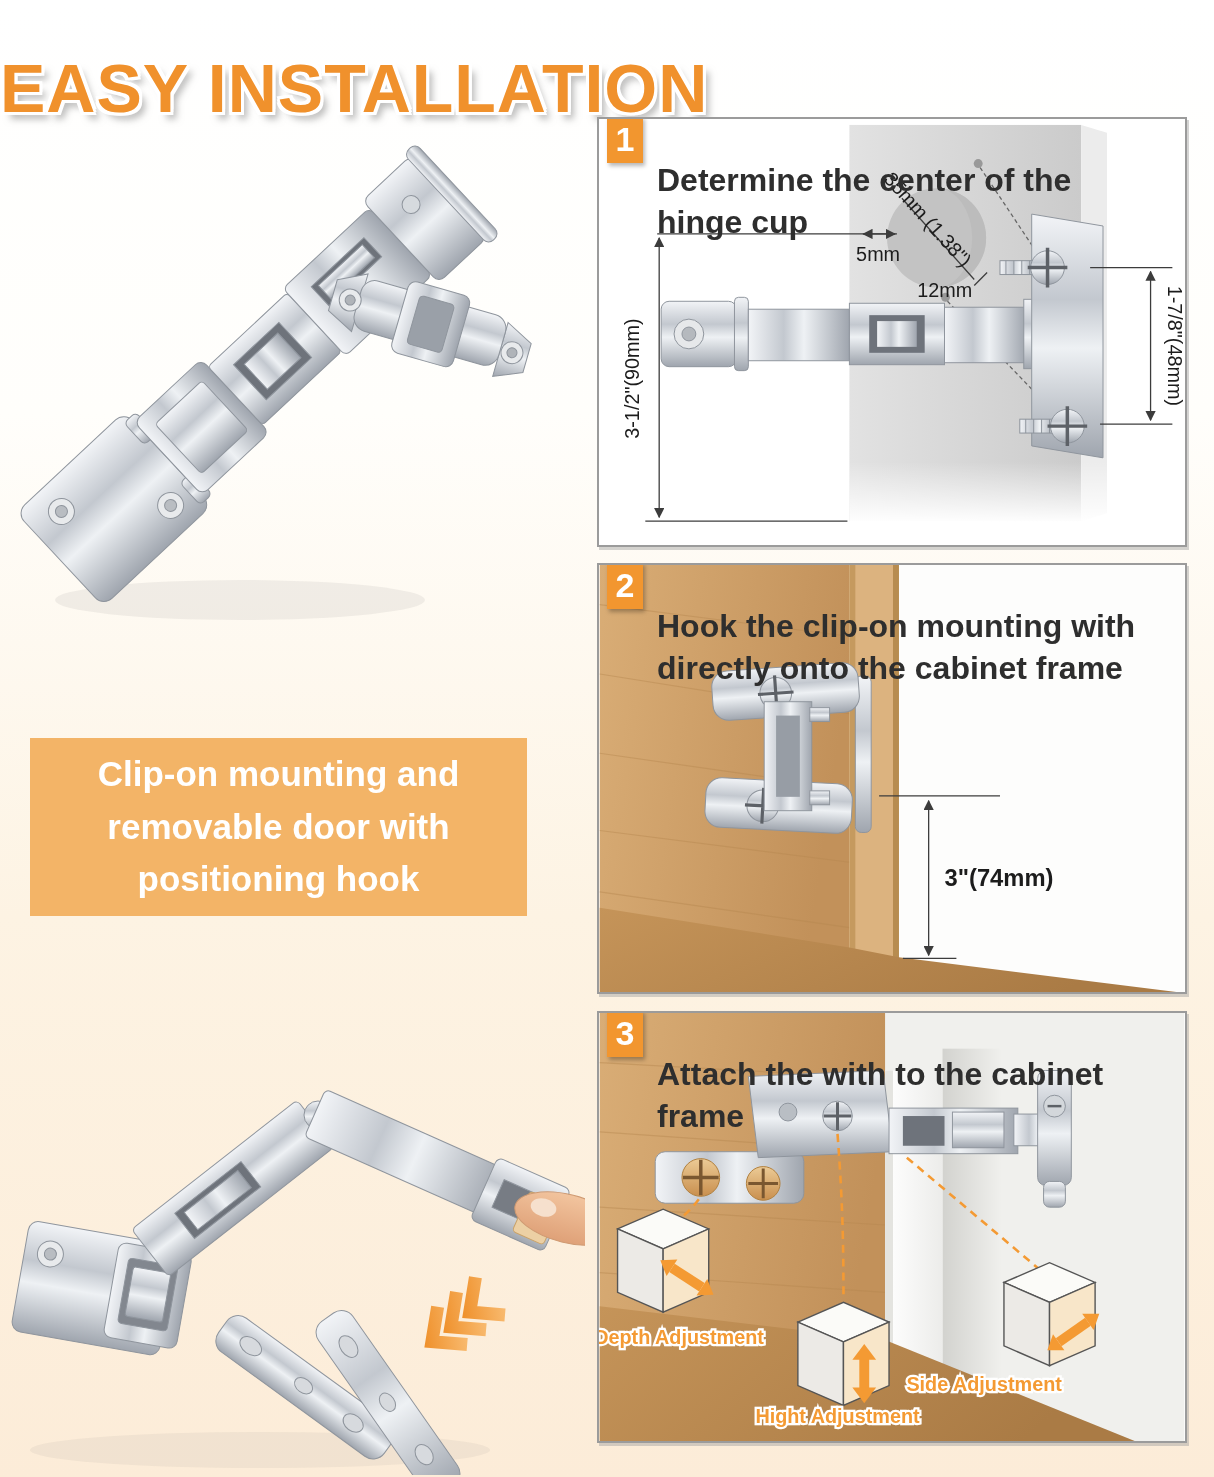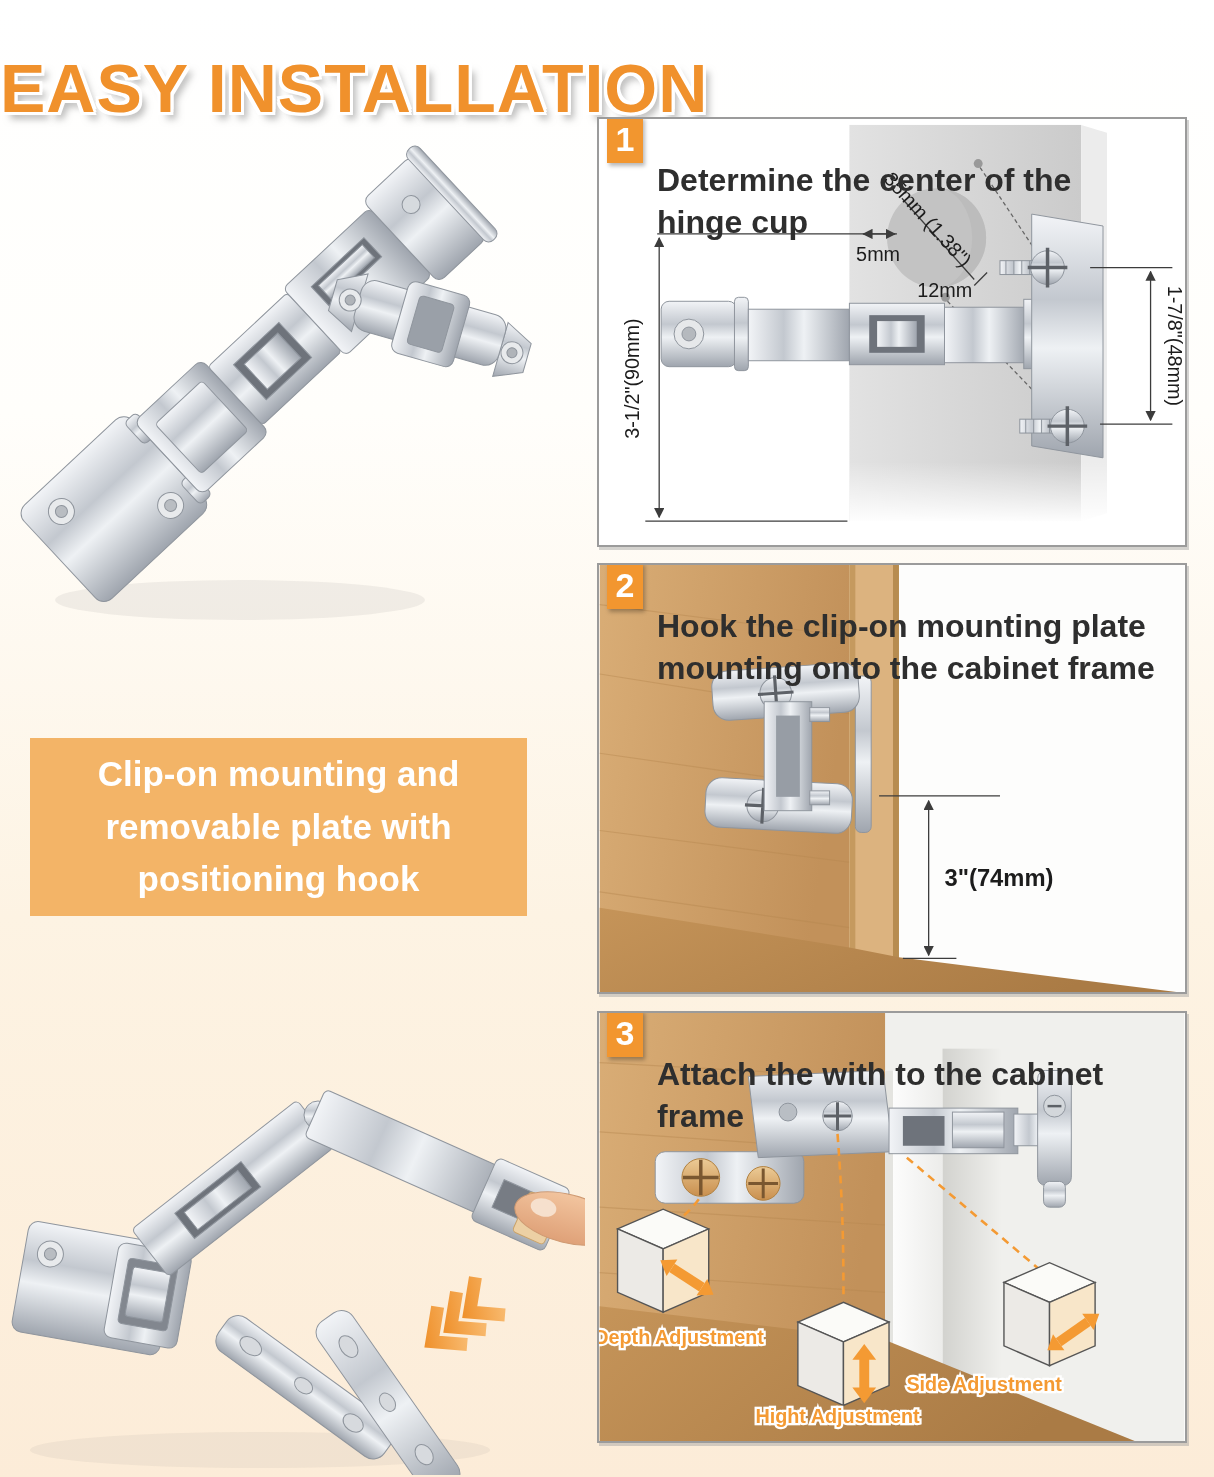--- a/index.html
+++ b/index.html
@@ -126,21 +126,21 @@
       <rect x="0" y="18" width="150" height="52" rx="14" fill="url(#gMetalV)"></rect>
       <circle cx="-8" cy="44" r="11" fill="#e8eaec"></circle>
         <circle cx="-8" cy="44" r="5" fill="#b0b4b9"></circle>
       <circle cx="162" cy="50" r="11" fill="#e8eaec"></circle>
         <circle cx="162" cy="50" r="5" fill="#b0b4b9"></circle>
       <rect x="44" y="8" width="64" height="74" rx="8" fill="url(#gMetalH)"></rect>
       <rect x="58" y="20" width="36" height="50" rx="4" fill="#9aa0a8"></rect>
     </g>
   </svg>
 
-  <div class="callout">Clip-on mounting and removable plate with positioning hook</div>
+  <div class="callout">Clip-on mounting and removable door with positioning hook</div>
 
   <svg class="abs" style="left:0;top:995px" width="585" height="480" viewBox="0 0 585 480">
     <ellipse cx="260" cy="455" rx="230" ry="18" fill="rgba(120,120,120,0.08)"></ellipse>
     <g transform="translate(30,225) rotate(10)" stroke="#8f959d" stroke-width="1">
       <rect x="0" y="0" width="150" height="112" rx="10" fill="url(#gMetalV)"></rect>
       <circle cx="26" cy="30" r="13" fill="#e8eaec"></circle>
         <circle cx="26" cy="30" r="6" fill="#b9bdc2"></circle>
       <circle cx="122" cy="86" r="12" fill="#e8eaec"></circle>
         <circle cx="122" cy="86" r="5" fill="#b9bdc2"></circle>
       <rect x="92" y="6" width="74" height="96" rx="8" fill="url(#gMetalH)"></rect>
@@ -282,21 +282,21 @@
         <rect x="100" y="120" width="20" height="14" fill="url(#gMetalV)"></rect>
       </g>
 
       <line class="dim" x1="282" y1="233" x2="404" y2="233"></line>
       <line class="dim" x1="332" y1="238" x2="332" y2="394" marker-start="url(#arrD)" marker-end="url(#arrD)"></line>
       <line class="dim" x1="306" y1="397" x2="360" y2="397"></line>
       <text class="mbold" x="348" y="324">3"(74mm)</text>
     </svg>
     <div class="step-header">
       <div class="step-num">2</div>
-      <div class="step-title">Hook the clip-on mounting plate mounting onto the cabinet frame</div>
+      <div class="step-title">Hook the clip-on mounting with directly onto the cabinet frame</div>
     </div>
   </div>
 
   <div class="panel panel3">
     <svg class="fill" viewBox="0 0 590 432">
       <rect width="590" height="432" fill="#f0f0ed"></rect>
       <rect x="0" y="0" width="288" height="432" fill="url(#gWood)"></rect>
       <g stroke="#b5884f" stroke-opacity="0.45" stroke-width="1.2">
         <path d="M0,50 L288,66" fill="none"></path>
           <path d="M0,120 L288,140" fill="none"></path>

